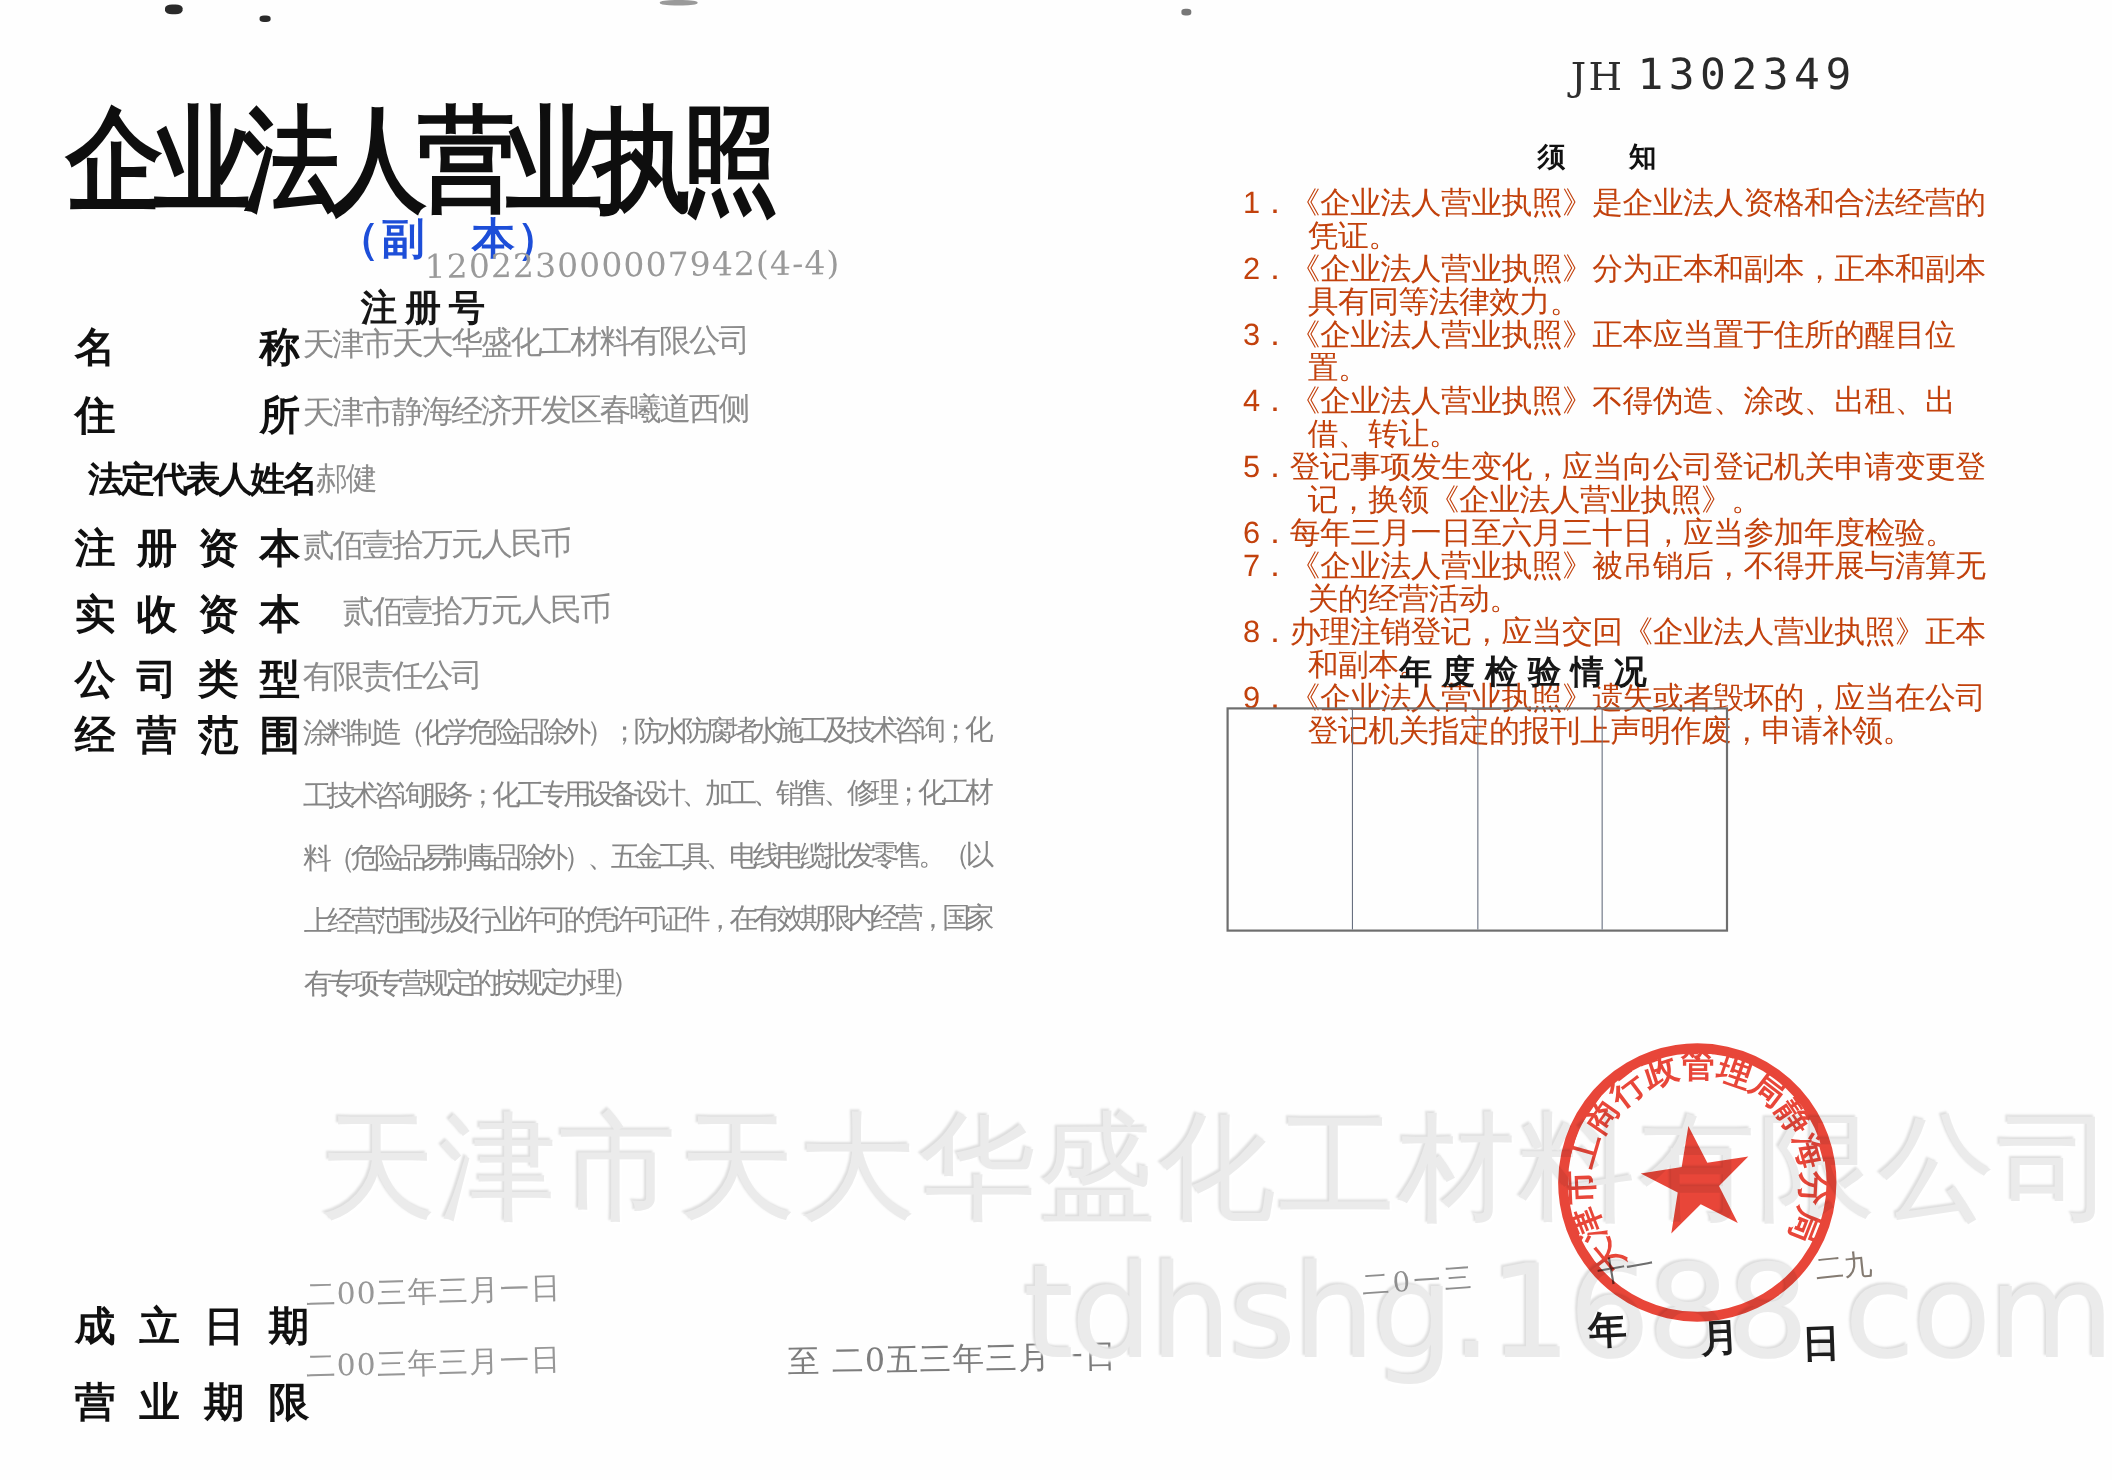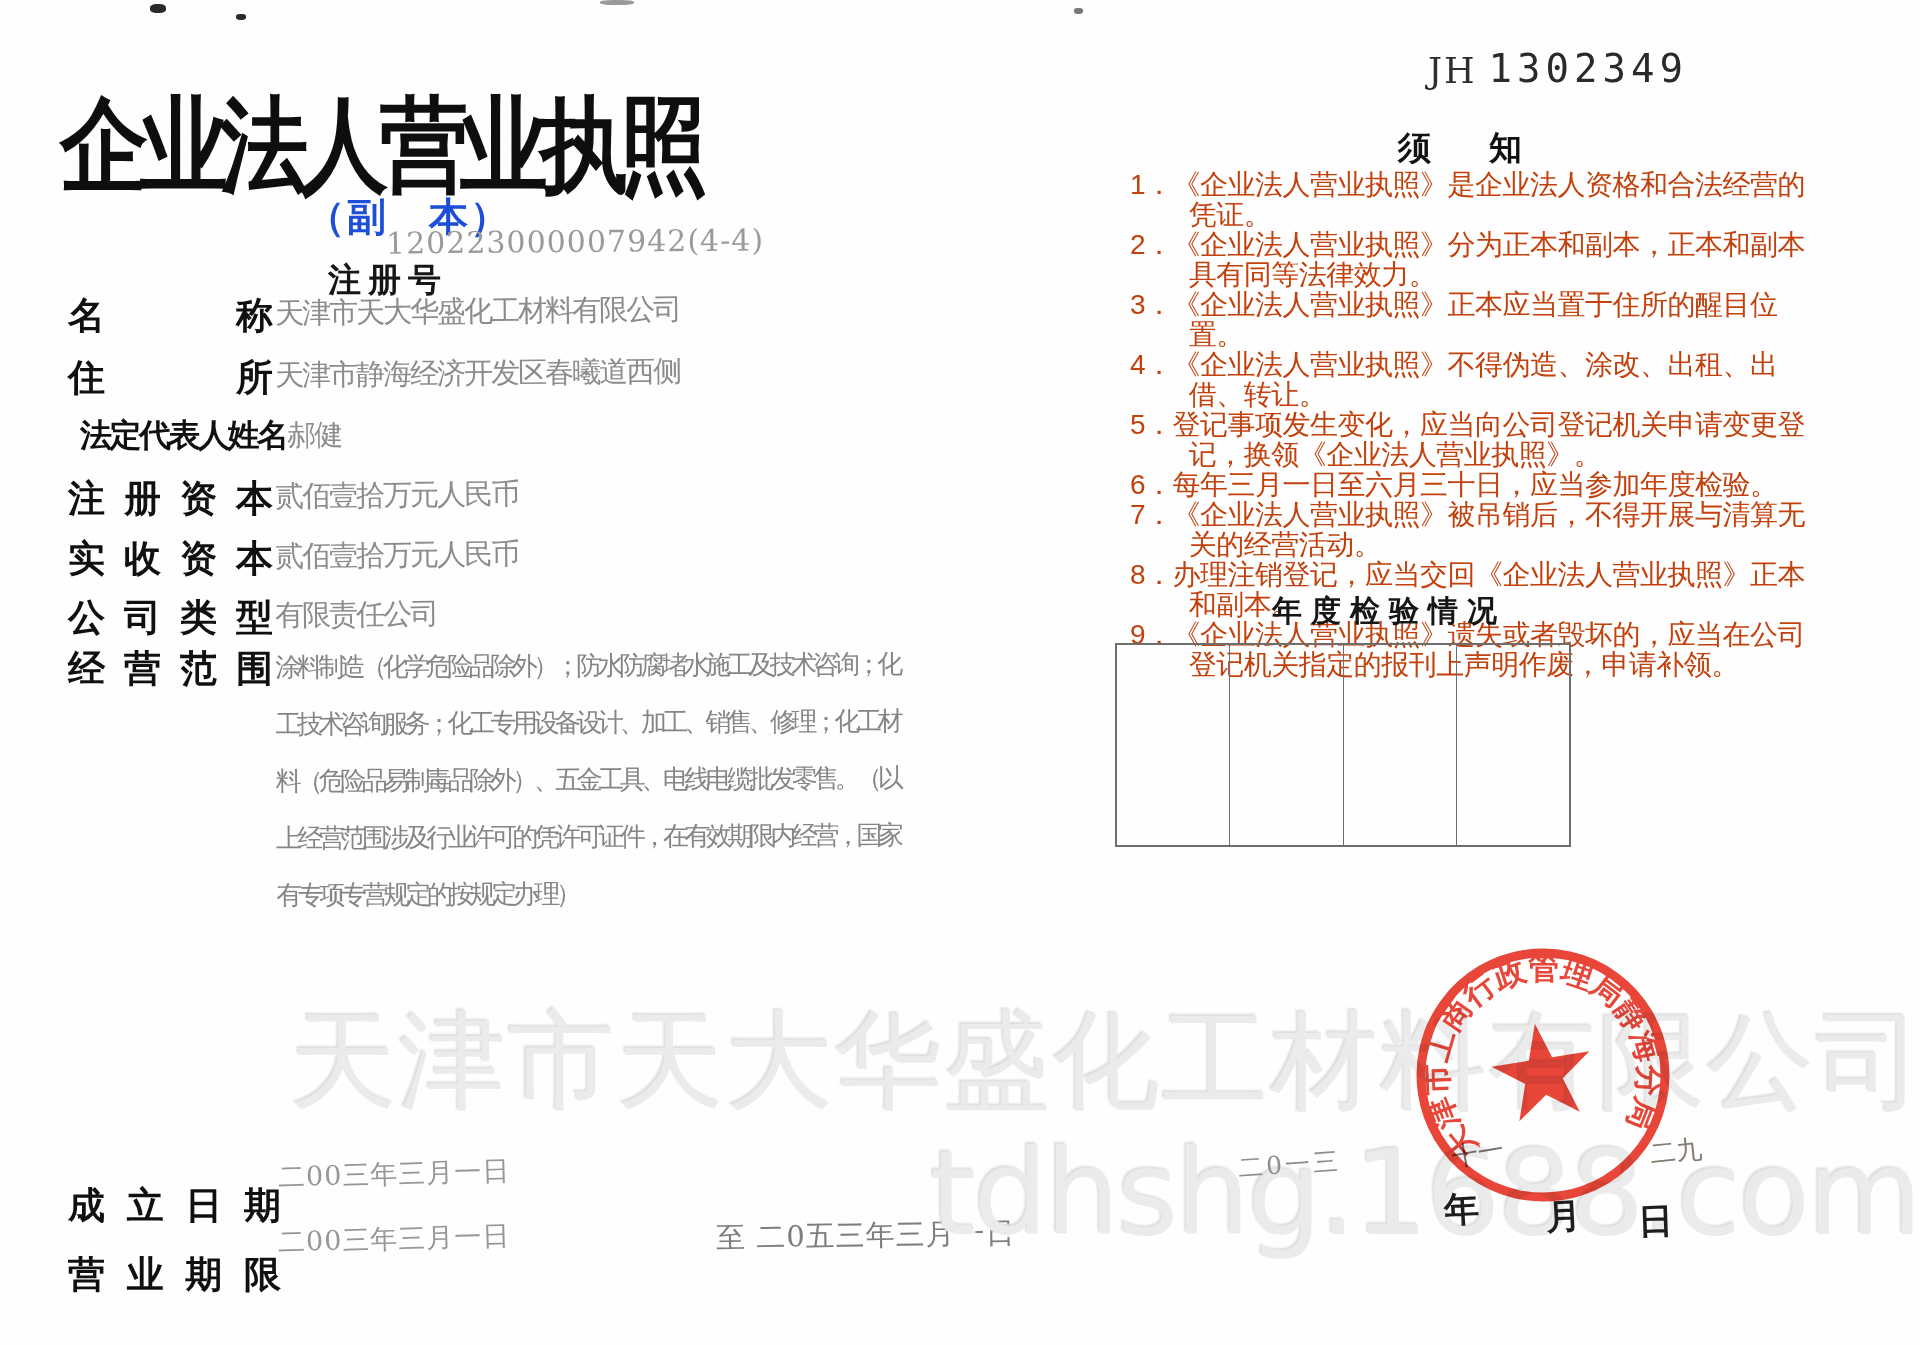--- a/index.html
+++ b/index.html
@@ -38,21 +38,21 @@
   .blabel{width:213px;}
   .dval{
     position:absolute;font-family:"DejaVu Serif", serif;color:#979797;
     font-size:27px;letter-spacing:1px;white-space:nowrap;transform:rotate(-1.6deg);
   }
   .dval.to{color:#7d7d7d;font-size:29px;transform:rotate(-1deg);}
   
   .serial{left:1428px;top:50px;display:flex;align-items:center;}
   .serial-prefix{font-family:"DejaVu Serif", serif;font-size:35px;color:#2e2e2e;letter-spacing:2px;}
   .serial-number{font-family:"DejaVu Sans Mono", monospace;font-size:39px;color:#2a2a2a;letter-spacing:5px;margin-left:12px;margin-top:-4px;}
-  .notice-heading{left:1398px;top:126px;font-size:33px;font-weight:bold;letter-spacing:58px;white-space:nowrap;color:#111;}
+  .notice-heading{left:1398px;top:126px;font-size:25px;font-weight:bold;letter-spacing:58px;white-space:nowrap;color:#111;}
   .notice-list{left:1130px;top:170px;width:692px;font-size:28px;line-height:30px;color:#c2410c;letter-spacing:-0.5px;}
   .notice-item{padding-left:2.1em;text-indent:-2.1em;}
   .annual-heading{left:1272px;top:591px;font-size:30px;font-weight:bold;letter-spacing:9px;white-space:nowrap;}
   .annual-table{
     left:1115px;top:643px;width:452px;height:200px;display:flex;
     border:2px solid #6e6e6e;background:transparent;
   }
   .annual-cell{flex:1;border-left:1px solid #687080;}
   .annual-cell:first-child{border-left:none;}
   
@@ -107,21 +107,21 @@
   <div class="fvalue">天津市静海经济开发区春曦道西侧</div>
 </div>
 <div class="frow layer2" style="top:415px;margin-left:12px;">
   <div class="flabel tight">法定代表人姓名</div>
   <div class="fvalue">郝健</div>
 </div>
 <div class="frow layer2" style="top:476px;">
   <div class="flabel">注册资本</div>
   <div class="fvalue">贰佰壹拾万元人民币</div>
 </div>
-<div class="frow layer2" style="top:536px;">
+<div class="frow layer2" style="top:536px;gap:36px;">
   <div class="flabel">实收资本</div>
   <div class="fvalue">贰佰壹拾万元人民币</div>
 </div>
 <div class="frow layer2" style="top:595px;">
   <div class="flabel">公司类型</div>
   <div class="fvalue">有限责任公司</div>
 </div>
 <div class="frow layer2" style="top:646px;">
   <div class="flabel">经营范围</div>
   <div class="fvalue scope">涂料制造（化学危险品除外）；防水防腐堵水施工及技术咨询；化工技术咨询服务；化工专用设备设计、加工、销售、修理；化工材料（危险品易制毒品除外）、五金工具、电线电缆批发零售。（以上经营范围涉及行业许可的凭许可证件，在有效期限内经营，国家有专项专营规定的按规定办理）</div>

